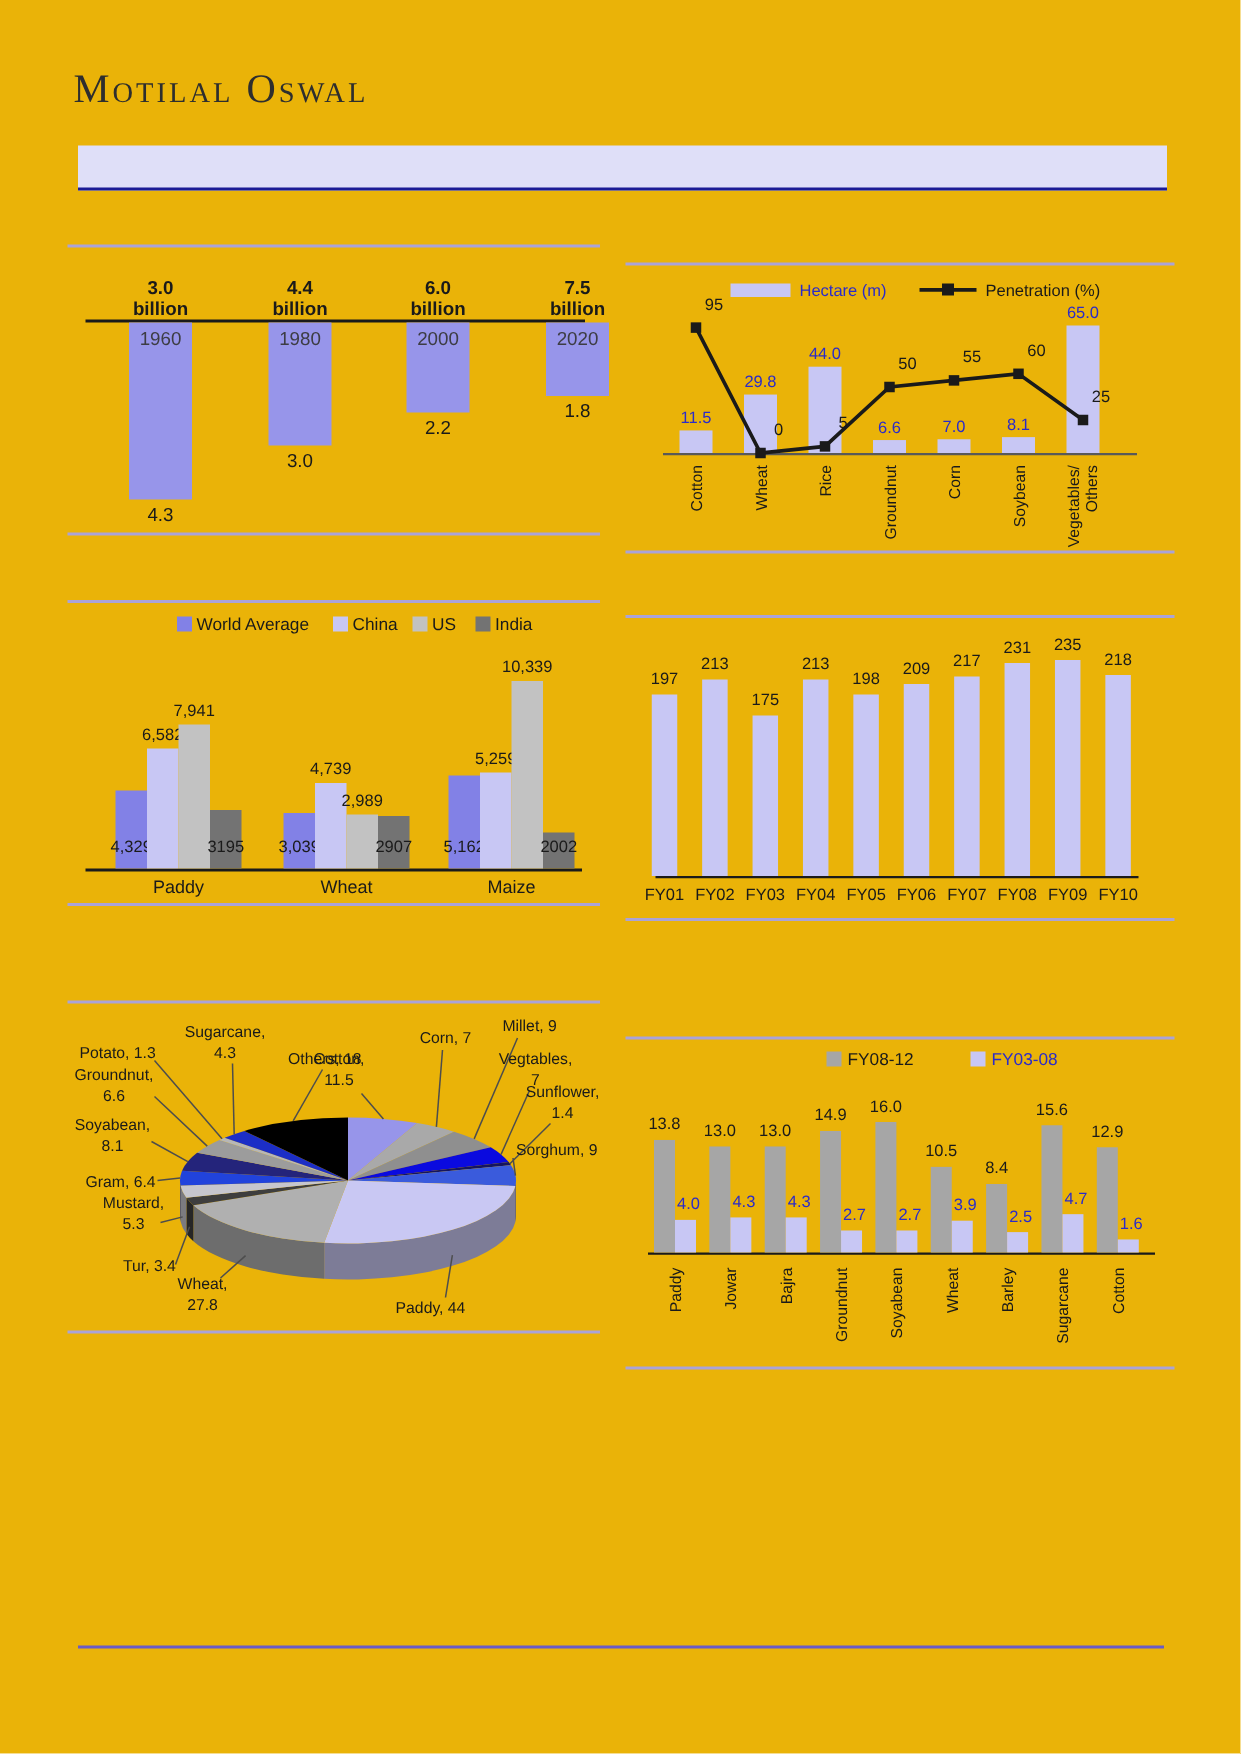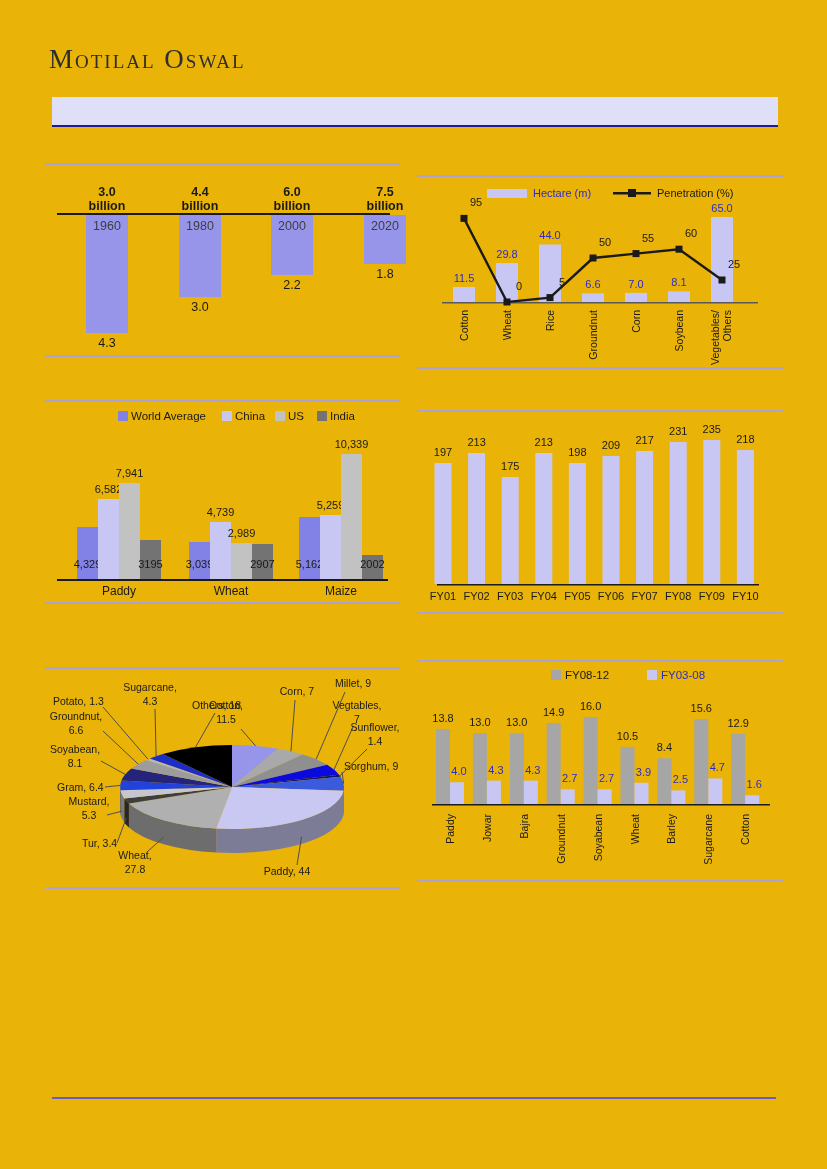--- a/index.html
+++ b/index.html
@@ -9,21 +9,21 @@
         font-variant:small-caps;font-size:27px;letter-spacing:2px;color:#2e2e2e;}
   .banner{position:absolute;left:52px;top:97px;width:726px;height:28px;
           background:#DFDFF8;border-bottom:2px solid #1B1B96;}
   .panel{position:absolute;border-top:2px solid #ABA3D6;border-bottom:2px solid #ABA3D6;}
   .panel svg{position:absolute;left:0;top:0;overflow:visible;}
   #p0{left:45px;top:163px;width:355px;height:190px;}
   #p1{left:417px;top:163px;width:366px;height:190px;margin-top:12px;}
   #p2{left:45px;top:400px;width:355px;height:200px;}
   #p3{left:417px;top:410px;width:366px;height:200px;}
   #p4{left:45px;top:667px;width:355px;height:218px;}
-  #p5{left:417px;top:660px;width:366px;height:218px;}
+  #p5{left:417px;top:691px;width:366px;height:218px;}
   .footer-line{position:absolute;left:52px;top:1097px;width:724px;height:0;
                border-top:2px solid #6A5BC6;}
   svg text{font-family:"Liberation Sans",sans-serif;}
 </style>
 </head>
 <body>
 
 <div class="page">
   <div class="logo">Motilal Oswal</div>
   <div class="banner"></div>

